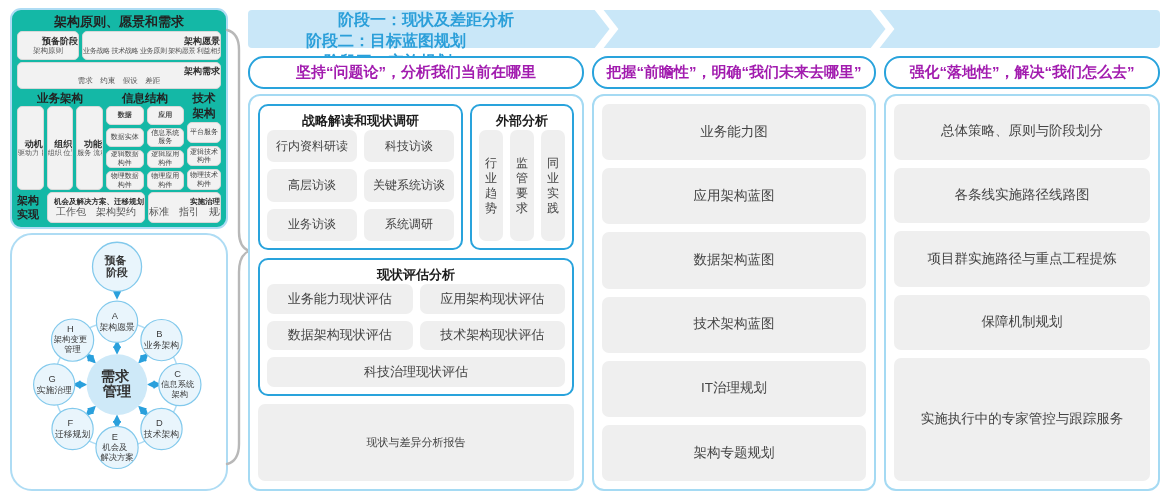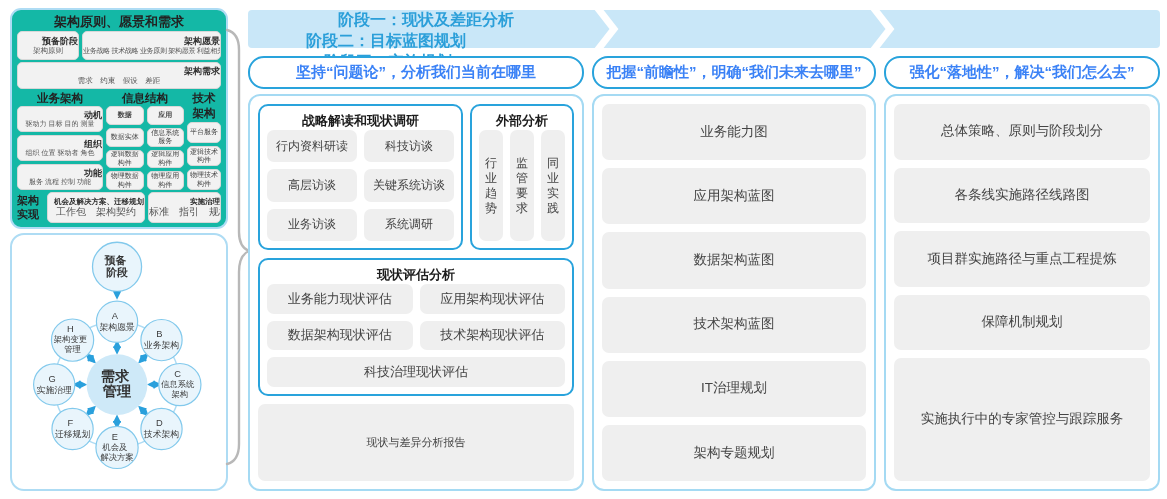--- a/index.html
+++ b/index.html
@@ -17,40 +17,40 @@
   .bx-s { font-size:7.5px; color:#555; line-height:1.15; white-space:nowrap; }
   .rowA { display:flex; gap:3px; height:29px; }
   .rowA .prep { width:62px; }
   .rowA .vision { flex:1; }
   .rowA .vision .bx-s { font-size:7px; letter-spacing:-0.3px; }
   .rowB { height:27px; }
   .rowC-h { display:flex; gap:3px; height:13px; }
   .rowC-h div { font-size:11.5px; font-weight:bold; color:#222; text-align:center; }
   .h-b { width:86px; } .h-i { width:78px; } .h-t { flex:1; }
   .rowC { flex:1; display:flex; gap:3px; }
-  .colB { width:86px; display:flex; flex-direction:column; gap:3px; }
+  .colB { width:86px; display:flex; flex-direction:row; gap:3px; }
   .colB .gbox { flex:1; }
   .colB .bx-s { font-size:7px; }
   .colI { width:78px; display:flex; gap:3px; }
   .subcol { flex:1; display:flex; flex-direction:column; gap:3px; }
   .subcol .shead { height:13px; font-size:9px; font-weight:bold; flex:none; }
   .subcol .gbox, .colT .gbox { flex:1; font-size:7px; line-height:1.2; color:#444;
     align-items:center; padding:0 2px; }
   .colT { flex:1; display:flex; flex-direction:column; gap:3px; }
   .colT .spacer { height:13px; flex:none; }
   .rowD { height:31px; display:flex; gap:3px; align-items:stretch; }
   .impl-label { width:27px; font-size:11px; font-weight:bold; color:#222; line-height:1.2;
     display:flex; align-items:center; }
   .rowD .opp { flex:1.35; } .rowD .gov { flex:1; }
   .rowD .bx-t { font-size:7.5px; white-space:normal; }
   .rowD .bx-s { font-size:10px; }
 
   
   .lb-panel { position:absolute; left:10px; top:233px; width:218px; height:258px;
-    background:#fff; border:2px solid #aedcf4; border-radius:14px; }
+    background:#fff; border:2px solid #aedcf4; border-radius:22px; }
   .adm-svg { display:block; margin:0 auto; }
   .adm-id { font-size:9.5px; fill:#3c3c3c; }
   .adm-lb { font-size:9px; fill:#3c3c3c; }
   .adm-lb3 { font-size:8.5px; fill:#3c3c3c; }
   .adm-center-t { font-size:14.5px; font-weight:bold; fill:#333; }
   .adm-prep-t { font-size:11px; font-weight:bold; fill:#333; }
 
   
   .brace { position:absolute; left:224px; top:0; }
 
@@ -58,21 +58,21 @@
   .band { position:absolute; left:248px; top:10px; width:912px; height:38px;
     background:#c9e7f8; border-radius:4px; display:flex;flex-direction:column; }
   .band-seg { display:flex; align-items:center; justify-content:center;
     font-size:16px; font-weight:bold; color:#2b9fd9; }
   .seg1 { width:356px; } .seg2 { width:276px; } .seg3 { width:280px; }
   .band-chevrons { position:absolute; left:0; top:0; pointer-events:none; }
 
   
   .sub-box { position:absolute; top:56px; height:33px; background:#fff;
     border:2px solid #29a3dc; border-radius:16px; display:flex; align-items:center;
-    justify-content:center; font-size:15px; font-weight:bold; color:#3b82f6; }
+    justify-content:center; font-size:15px; font-weight:bold; color:#a21caf; }
   .sub1 { left:248px; width:336px; } .sub2 { left:592px; width:284px; } .sub3 { left:884px; width:276px; }
 
   
   .panel { position:absolute; top:94px; height:397px; background:#fff;
     border:2px solid #a5daf3; border-radius:12px; padding:8px; display:flex;
     flex-direction:column; gap:8px; }
   .p1 { left:248px; width:336px; } .p2 { left:592px; width:284px; } .p3 { left:884px; width:276px; }
 
   .item { background:#efefef; border-radius:7px; color:#444; display:flex;
     align-items:center; justify-content:center; text-align:center; font-size:13.5px;

